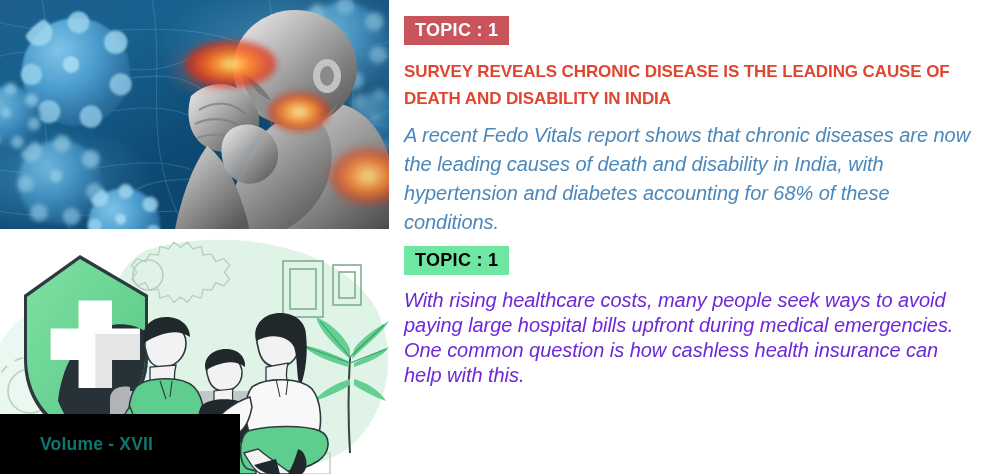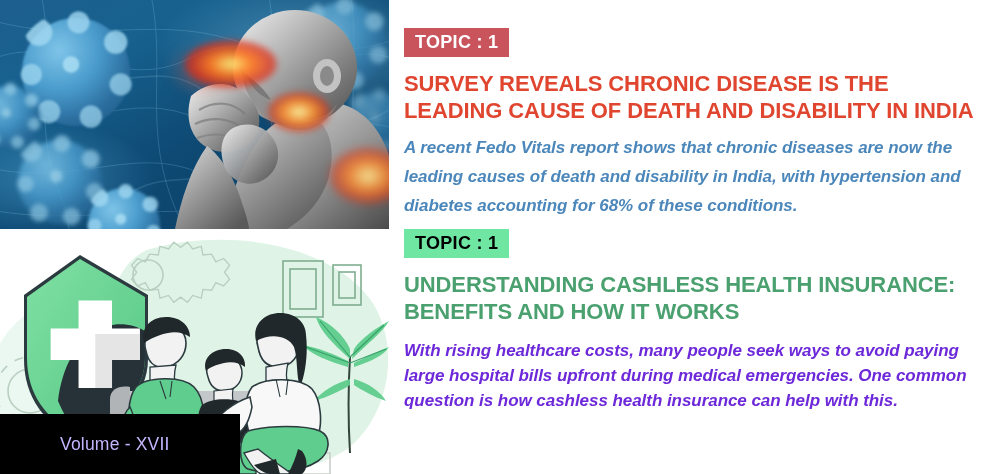--- a/index.html
+++ b/index.html
@@ -103,72 +103,72 @@
     background: #ffffff;
   }
   .img-insurance svg { width: 100%; height: 100%; display: block; }
 
   
   .volume-badge {
     position: absolute;
     left: 0; top: 414px;
     width: 240px; height: 60px;
     background: #000000;
-    color: #c4b5fd;
+    color: #0f766e;
     display: flex;
     flex-direction: column;
     justify-content: center;
-    padding-left: 60px;
+    padding-left: 40px;
     z-index: 5;
+    font-weight: bold;
   }
   .volume-badge div {
     font-size: 17.5px;
     line-height: 25px;
     letter-spacing: .2px;
     white-space: pre;
   }
 
   
   .text-column {
     position: relative;
     flex: 1 1 auto;
-    padding: 28px 13px 0 15px;
+    padding: 16px 13px 0 15px;
     background: #ffffff;
   }
 
   .topic-block { position: relative; }
   .topic-block.t2 { margin-top: 9px; }
 
   .topic-badge {
     display: inline-block;
     font-size: 18px;
     font-weight: bold;
     letter-spacing: .3px;
     padding: 5px 11px 6px 11px;
     line-height: 1;
   }
   .badge-red   { background: #c9545c; color: #ffffff; }
   .badge-green { background: #6fe6a2; color: #000000; }
 
   .topic-heading {
-    font-size: 22px;
+    font-size: 17px;
     font-weight: bold;
     line-height: 27px;
     letter-spacing: -0.1px;
     margin-top: 13px;
   }
   .heading-red   { color: #e0462f; }
   .heading-green { color: #4aa06f; }
 
   .topic-body {
     font-style: italic;
-    font-size: 17px;
+    font-size: 20px;
     line-height: 29px;
     letter-spacing: -0.05px;
-    font-weight: bold;
   }
   .body-blue { color: #4b87ba; margin-top: 9px; }
   .body-dark { color: #6d28d9; line-height: 25px; margin-top: 13px; }
 </style>
 </head>
 <body>
 
 <div class="newsletter">
 
   <div class="image-column">
@@ -364,17 +364,16 @@
   <div class="text-column">
 
     <div class="topic-block t1">
       <span class="topic-badge badge-red">TOPIC : 1</span>
       <div class="topic-heading heading-red">SURVEY REVEALS CHRONIC DISEASE IS THE LEADING CAUSE OF DEATH AND DISABILITY IN INDIA</div>
       <div class="topic-body body-blue">A recent Fedo Vitals report shows that chronic diseases are now the leading causes of death and disability in India, with hypertension and diabetes accounting for 68% of these conditions.</div>
     </div>
 
     <div class="topic-block t2">
       <span class="topic-badge badge-green">TOPIC : 1</span>
-      <div class="topic-heading heading-green">UNDERSTANDING CASHLESS HEALTH INSURANCE: BENEFITS AND HOW IT WORKS</div>
       <div class="topic-body body-dark">With rising healthcare costs, many people seek ways to avoid paying large hospital bills upfront during medical emergencies. One common question is how cashless health insurance can help with this.</div>
     </div>
   </div>
 </div>
 
 </body></html>

